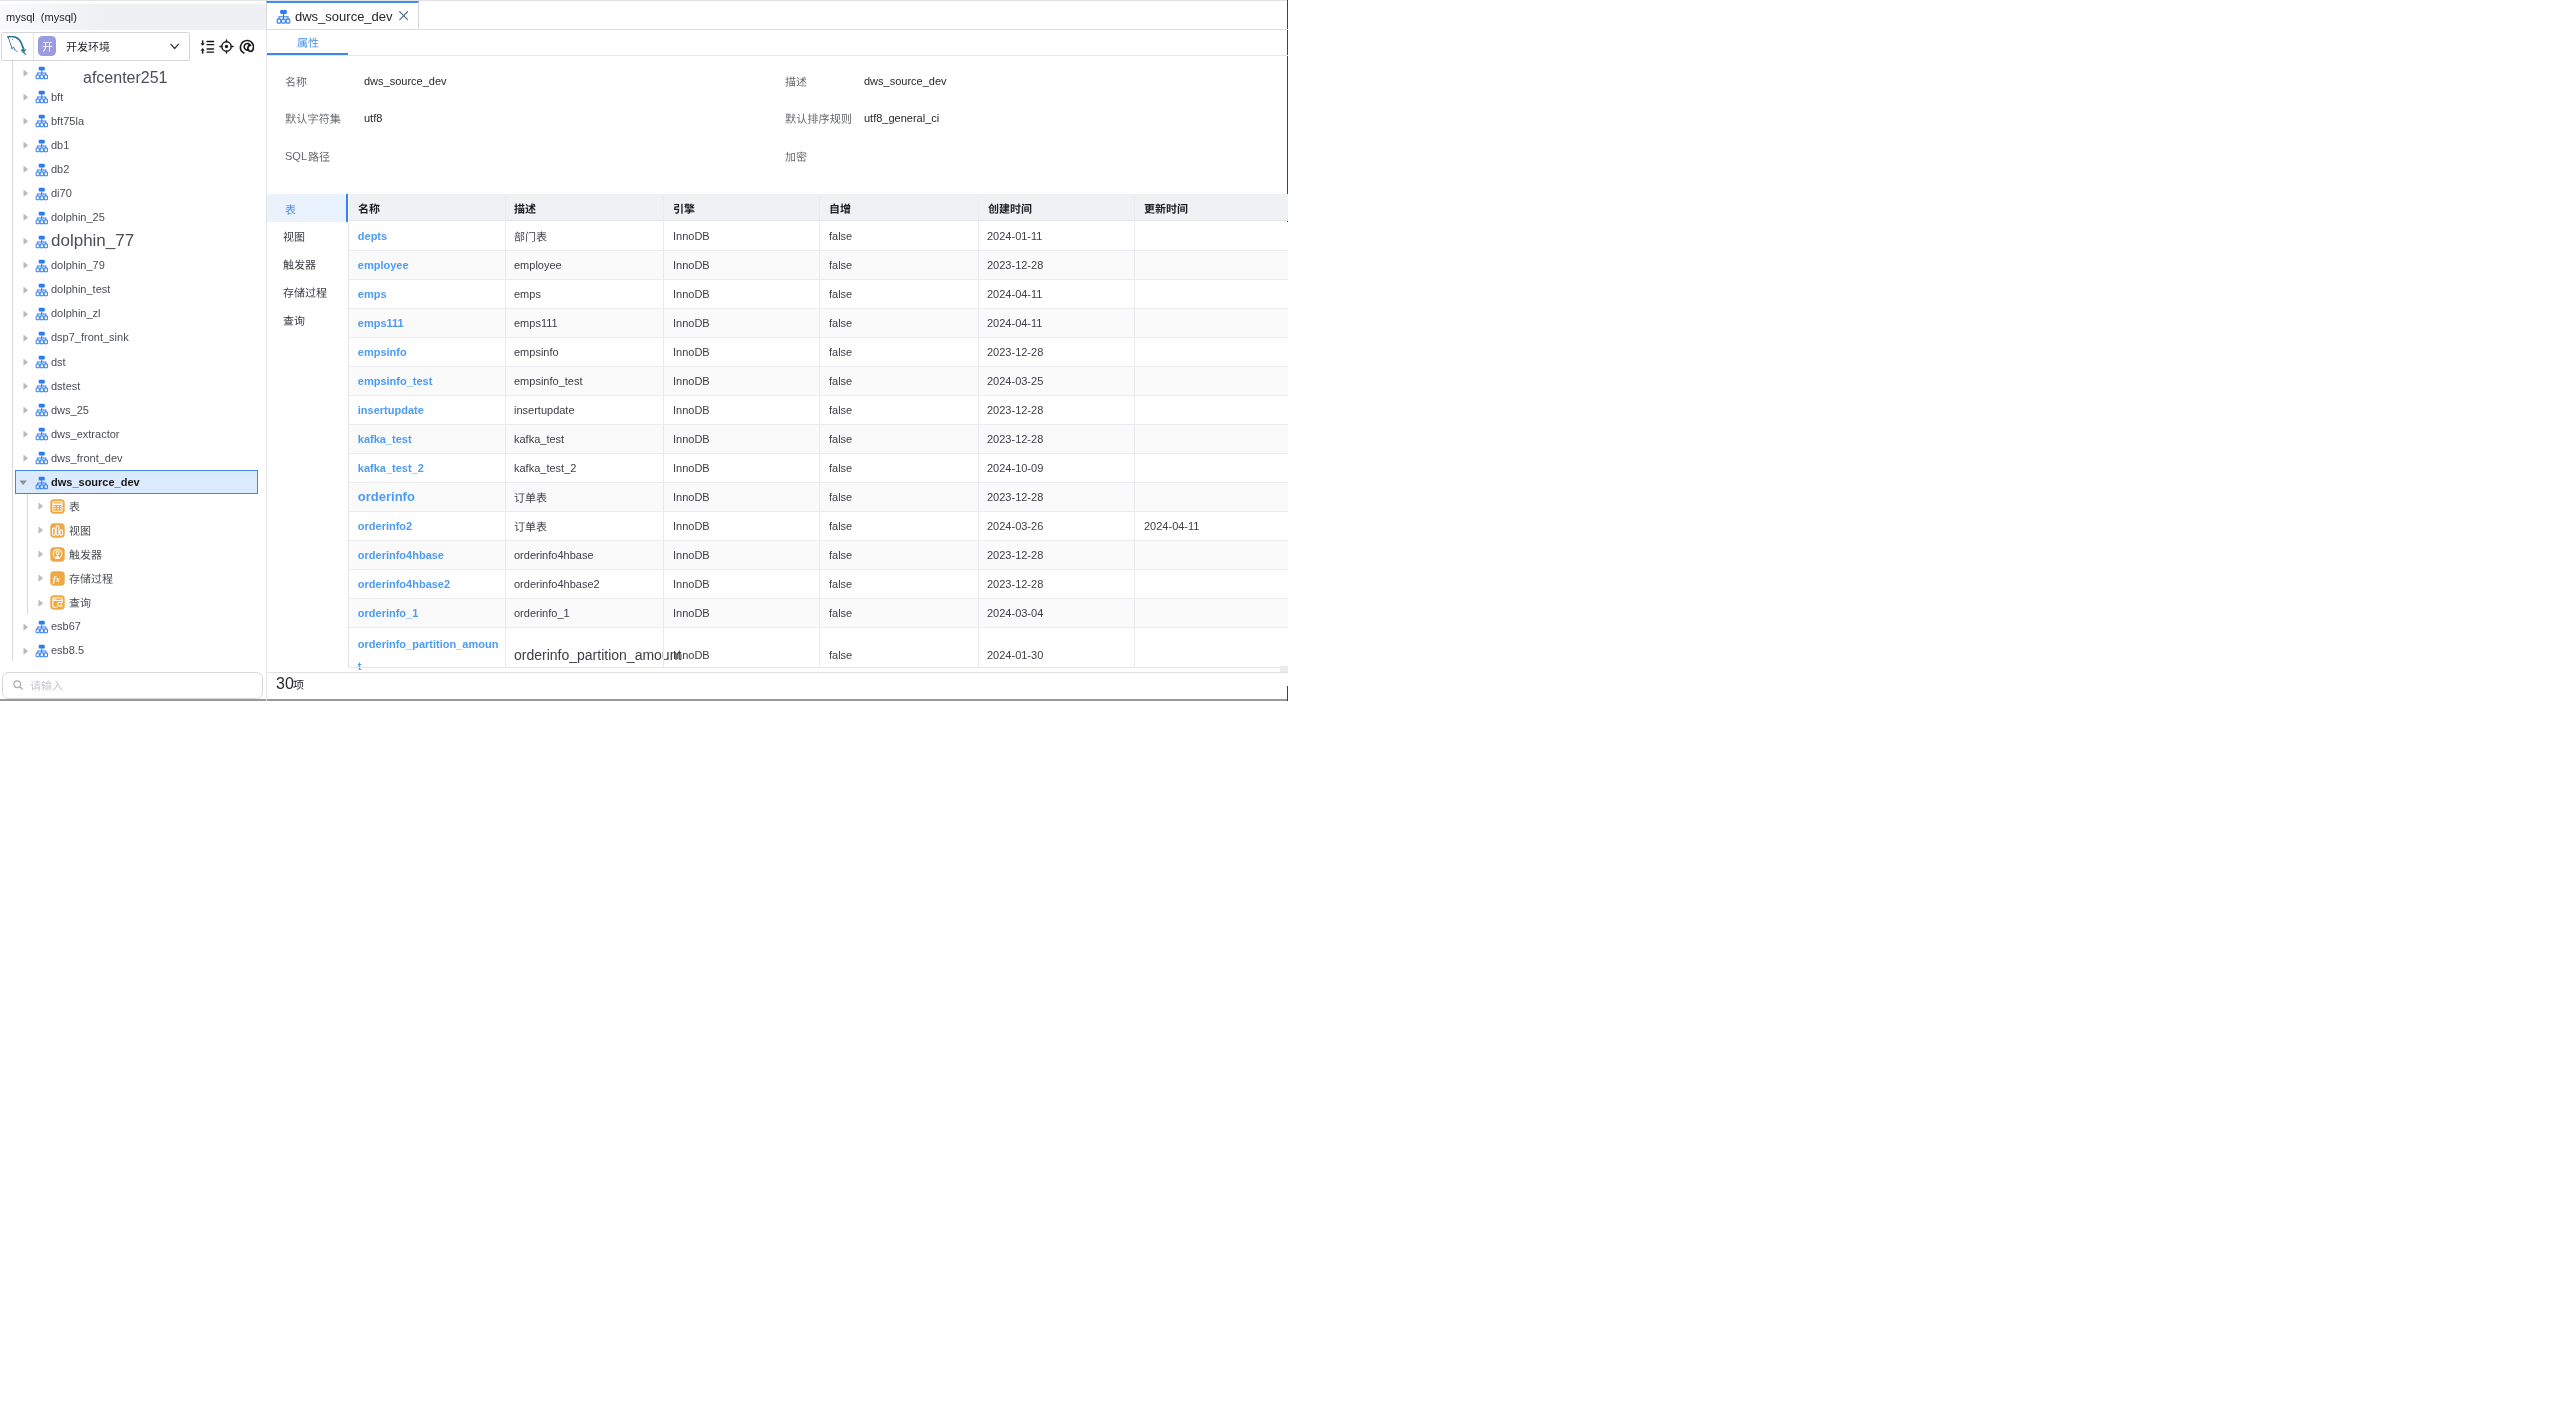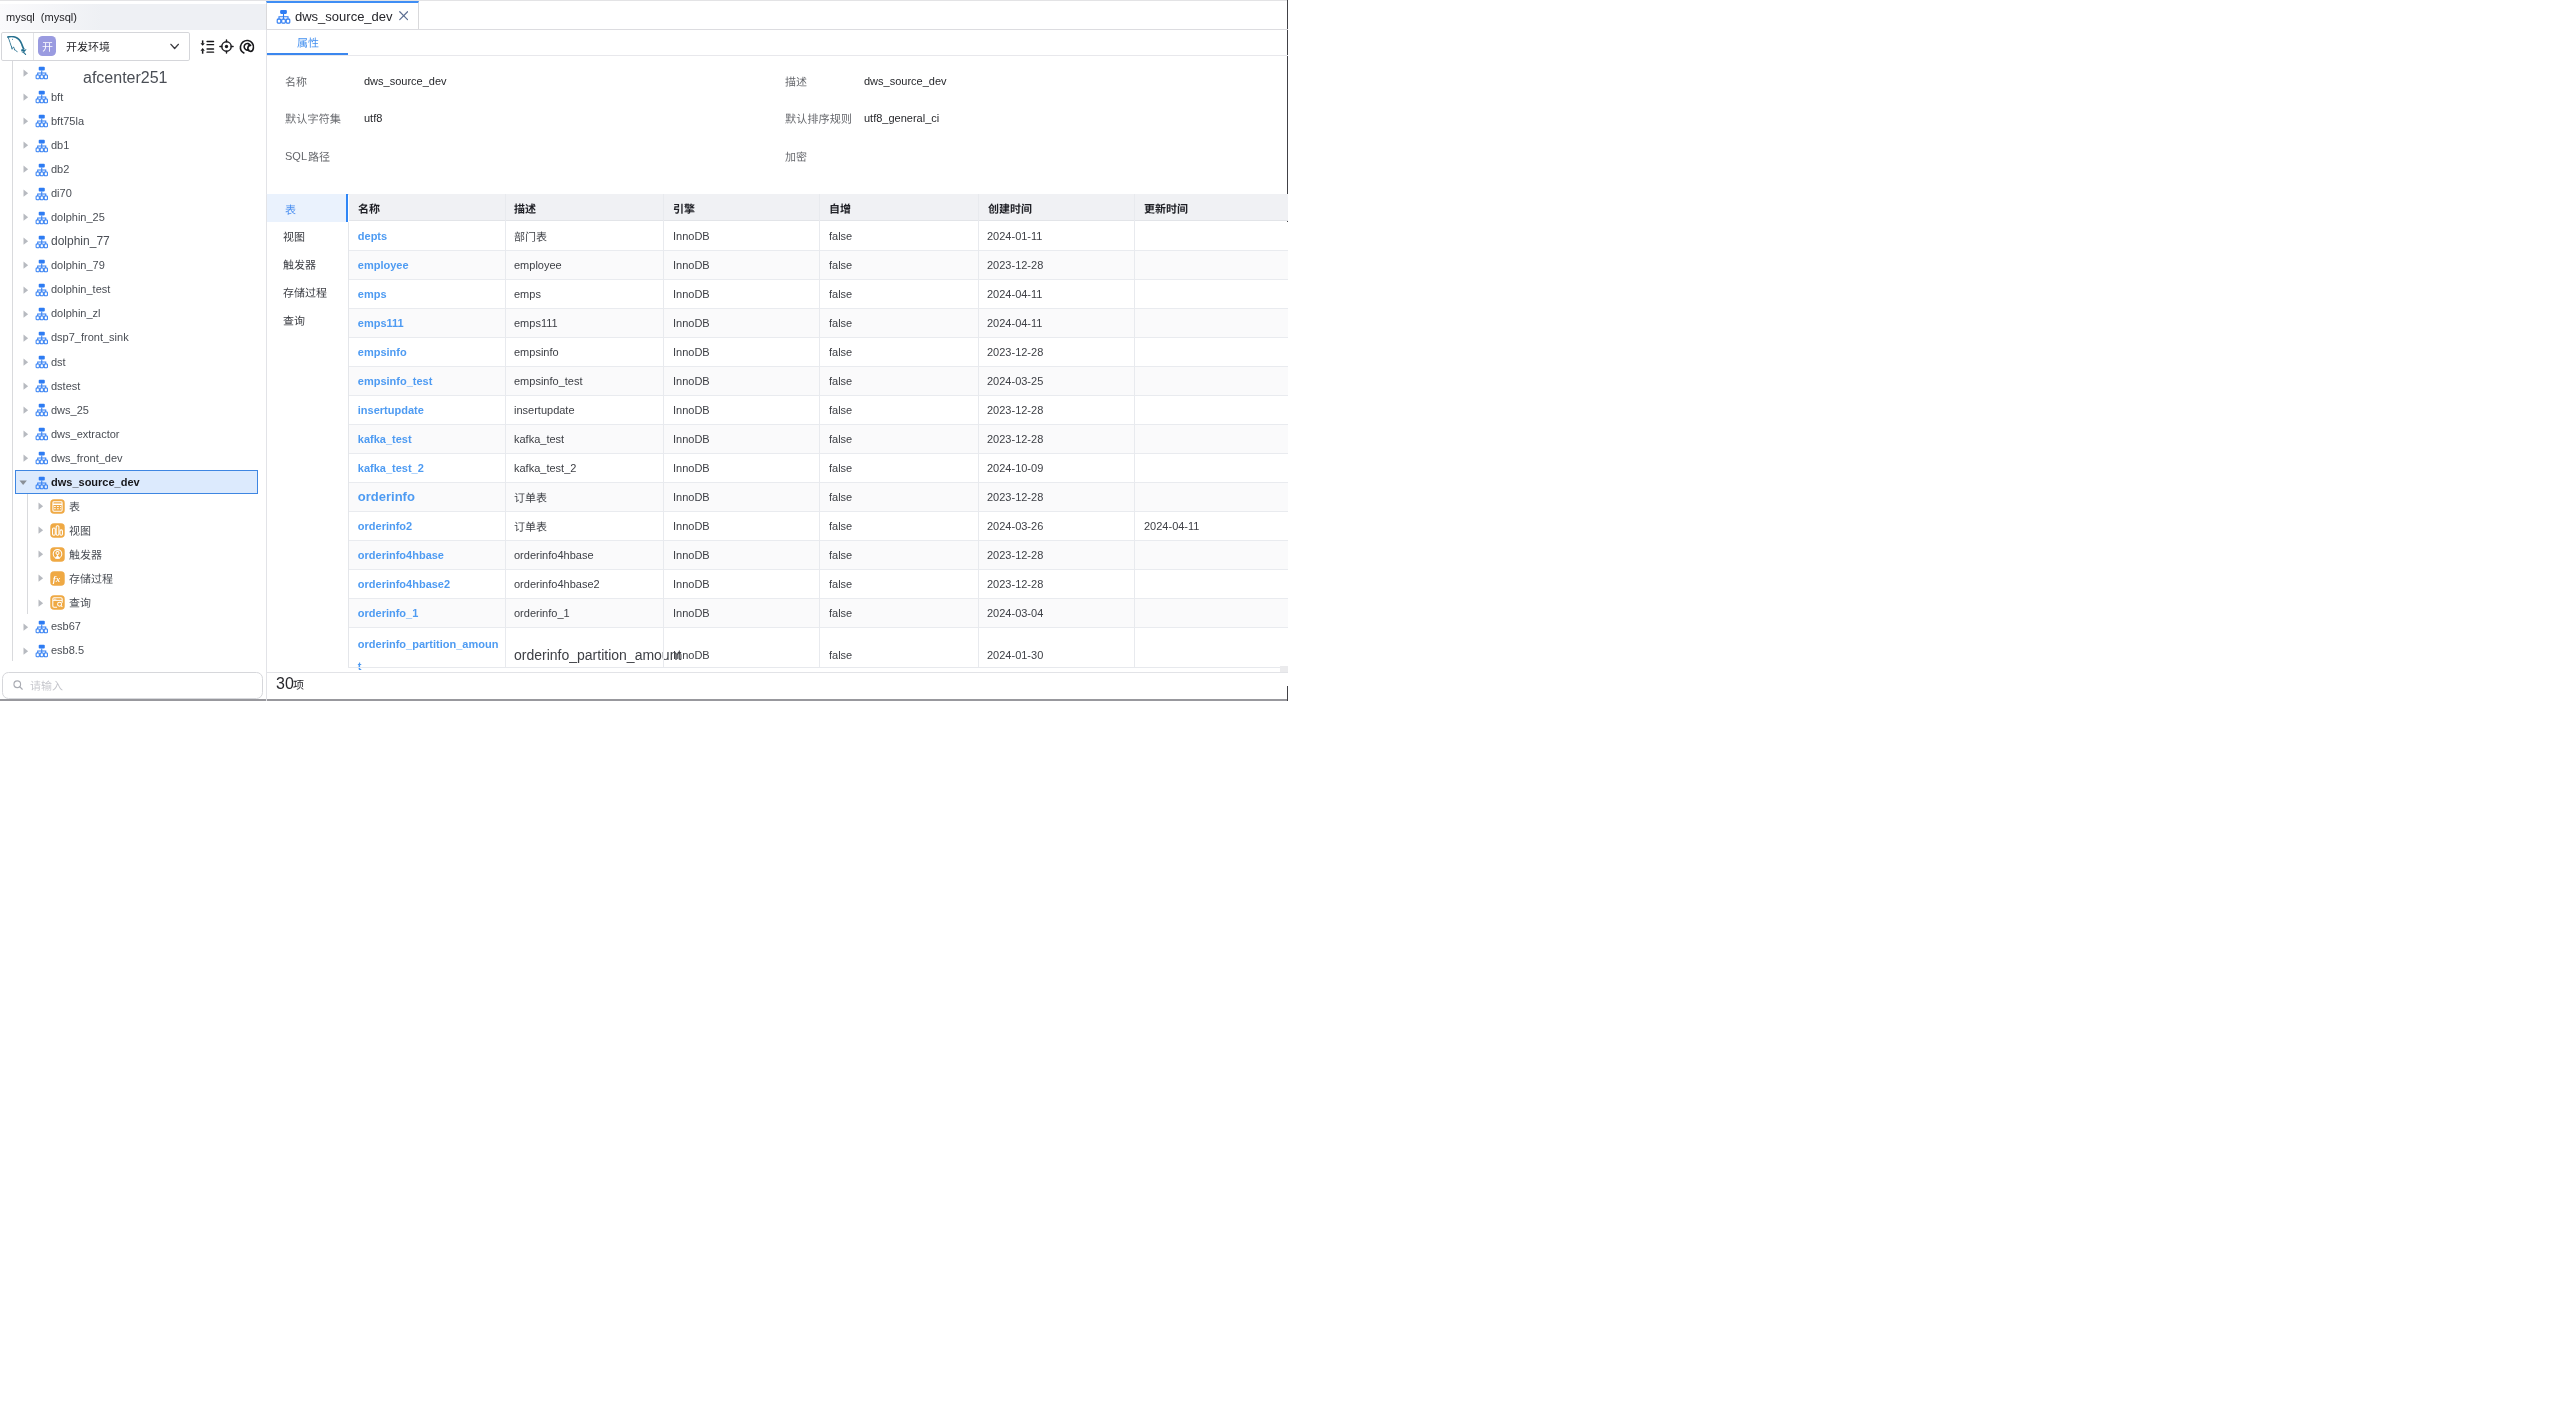--- a/index.html
+++ b/index.html
@@ -186,21 +186,21 @@
     </div>
 <svg class="abs" style="left:35px;top:235px" width="13.5" height="13.5" viewBox="0 0 16 16">
       <rect x="4.4" y="1.0" width="7.2" height="4.3" rx="1.2" fill="#2e7cf3"></rect>
       <g fill="none" stroke="#2e7cf3" stroke-width="1.2">
         <rect x="1.3" y="10.8" width="3.8" height="4.2" rx="0.8"></rect>
         <rect x="6.1" y="10.8" width="3.8" height="4.2" rx="0.8"></rect>
         <rect x="10.9" y="10.8" width="3.8" height="4.2" rx="0.8"></rect>
         <path d="M8,5.3 L8,10.8 M3.2,10.8 L3.2,8.2 L12.8,8.2 L12.8,10.8" fill="none"></path>
       </g>
     </svg>
-<div class="abs" style="left:51px;top:235px;font-size:12px;line-height:12px;color:#4a4e55;font-weight:normal;">dolphin_77</div>
+<div class="abs" style="left:51px;top:235px;font-size:17px;line-height:12px;color:#4a4e55;font-weight:normal;">dolphin_77</div>
 <div class="abs" style="left:23px;top:261px">
       <svg width="5.6" height="8.3" viewBox="0 0 6 9">
         <path d="M0.5,0.5 L5.5,4.5 L0.5,8.5 Z" fill="#b7bac0"></path>
       </svg>
     </div>
 <svg class="abs" style="left:35px;top:259px" width="13.5" height="13.5" viewBox="0 0 16 16">
       <rect x="4.4" y="1.0" width="7.2" height="4.3" rx="1.2" fill="#2e7cf3"></rect>
       <g fill="none" stroke="#2e7cf3" stroke-width="1.2">
         <rect x="1.3" y="10.8" width="3.8" height="4.2" rx="0.8"></rect>
         <rect x="6.1" y="10.8" width="3.8" height="4.2" rx="0.8"></rect>

